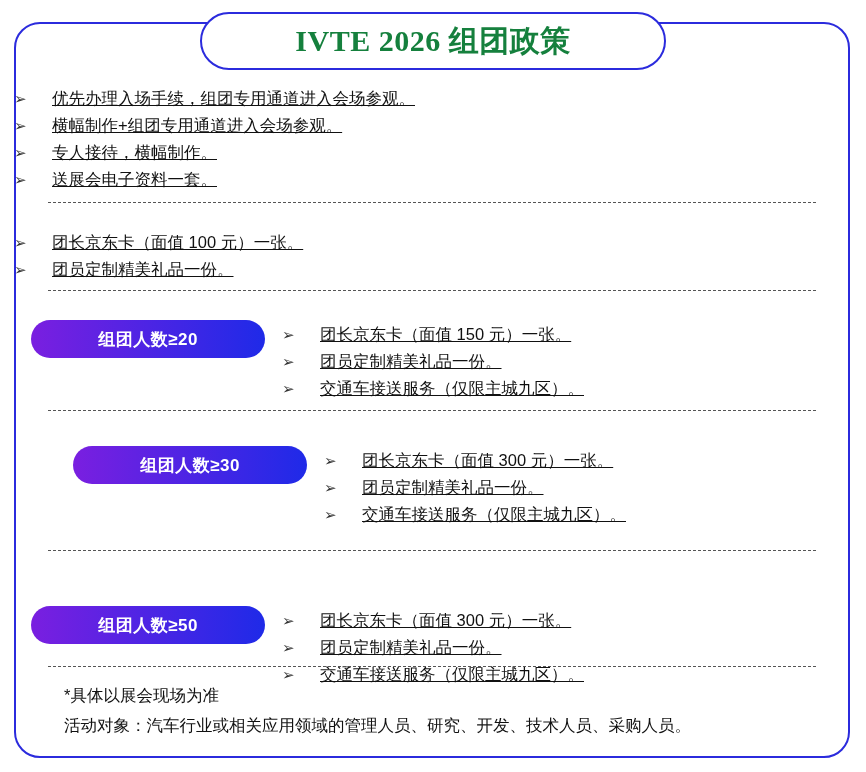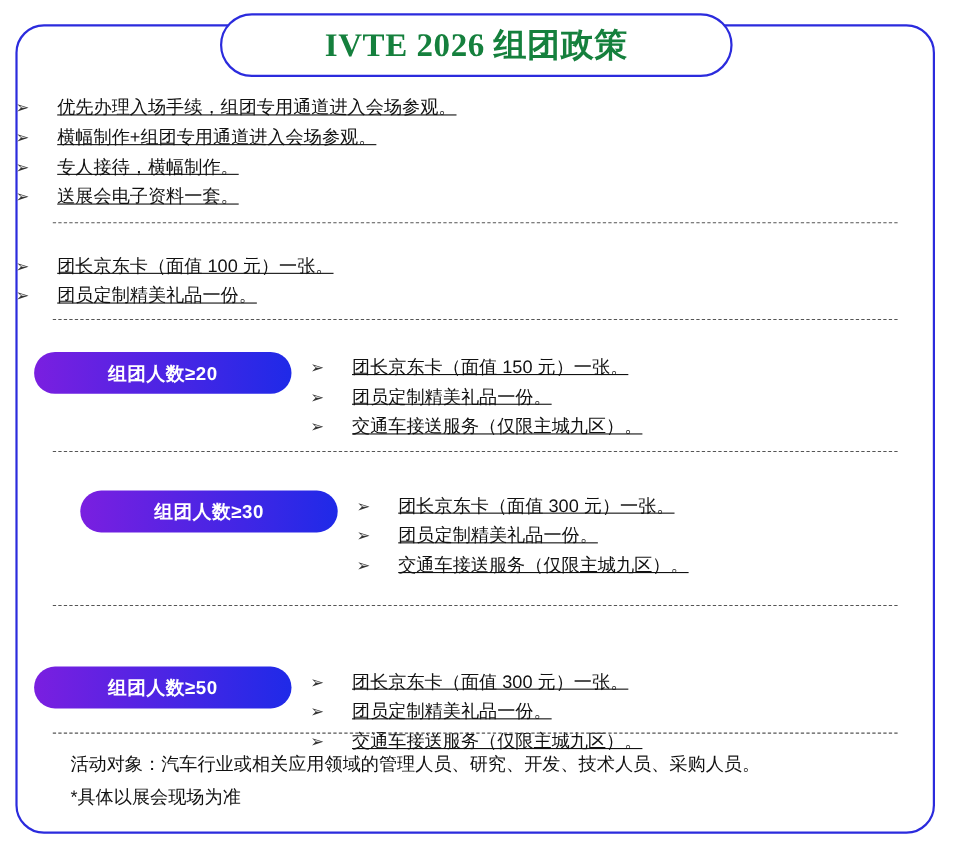--- a/index.html
+++ b/index.html
@@ -262,18 +262,18 @@
         <div class="item">
           <span class="bullet">➢</span>
           <span class="item-text">交通车接送服务（仅限主城九区）。</span>
         </div>
       </div>
     </div>
 
     <div class="sep" style="top:644px;"></div>
 
     <div class="footer" style="top:658px;">
+      <div class="footer-line">*具体以展会现场为准</div>
       <div class="footer-line">活动对象：汽车行业或相关应用领域的管理人员、研究、开发、技术人员、采购人员。</div>
-      <div class="footer-line">*具体以展会现场为准</div>
     </div>
 
   </div>
 </div>
 
 </body></html>

